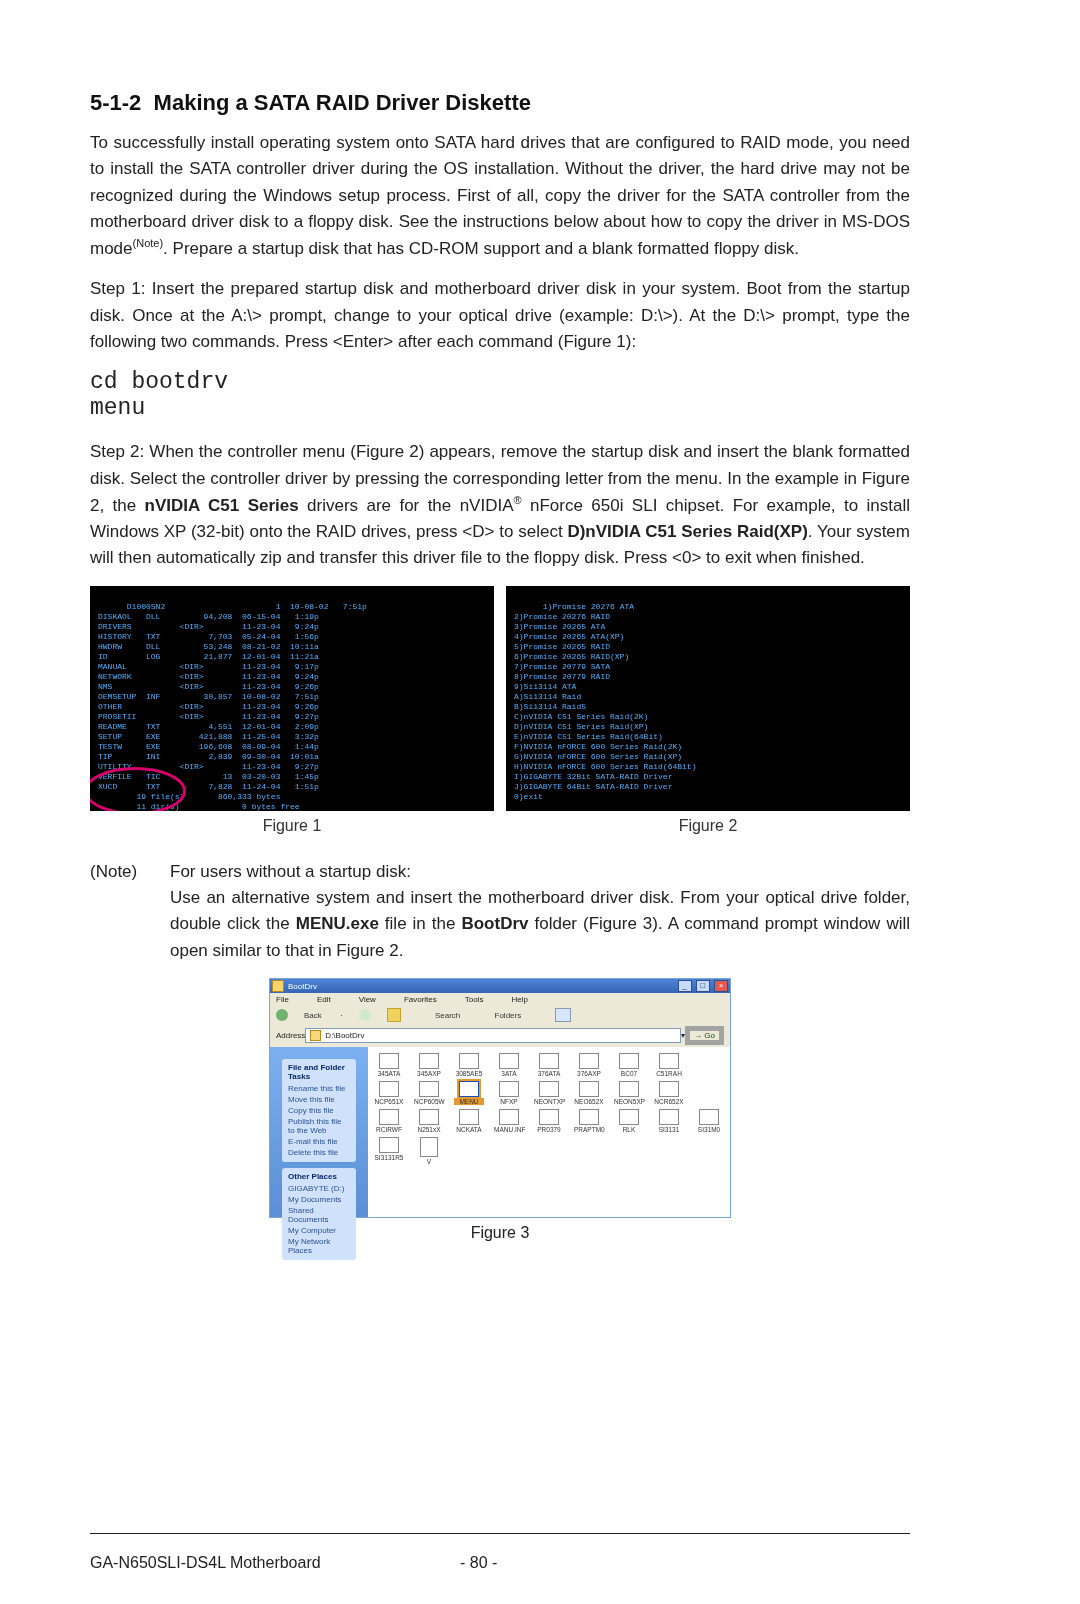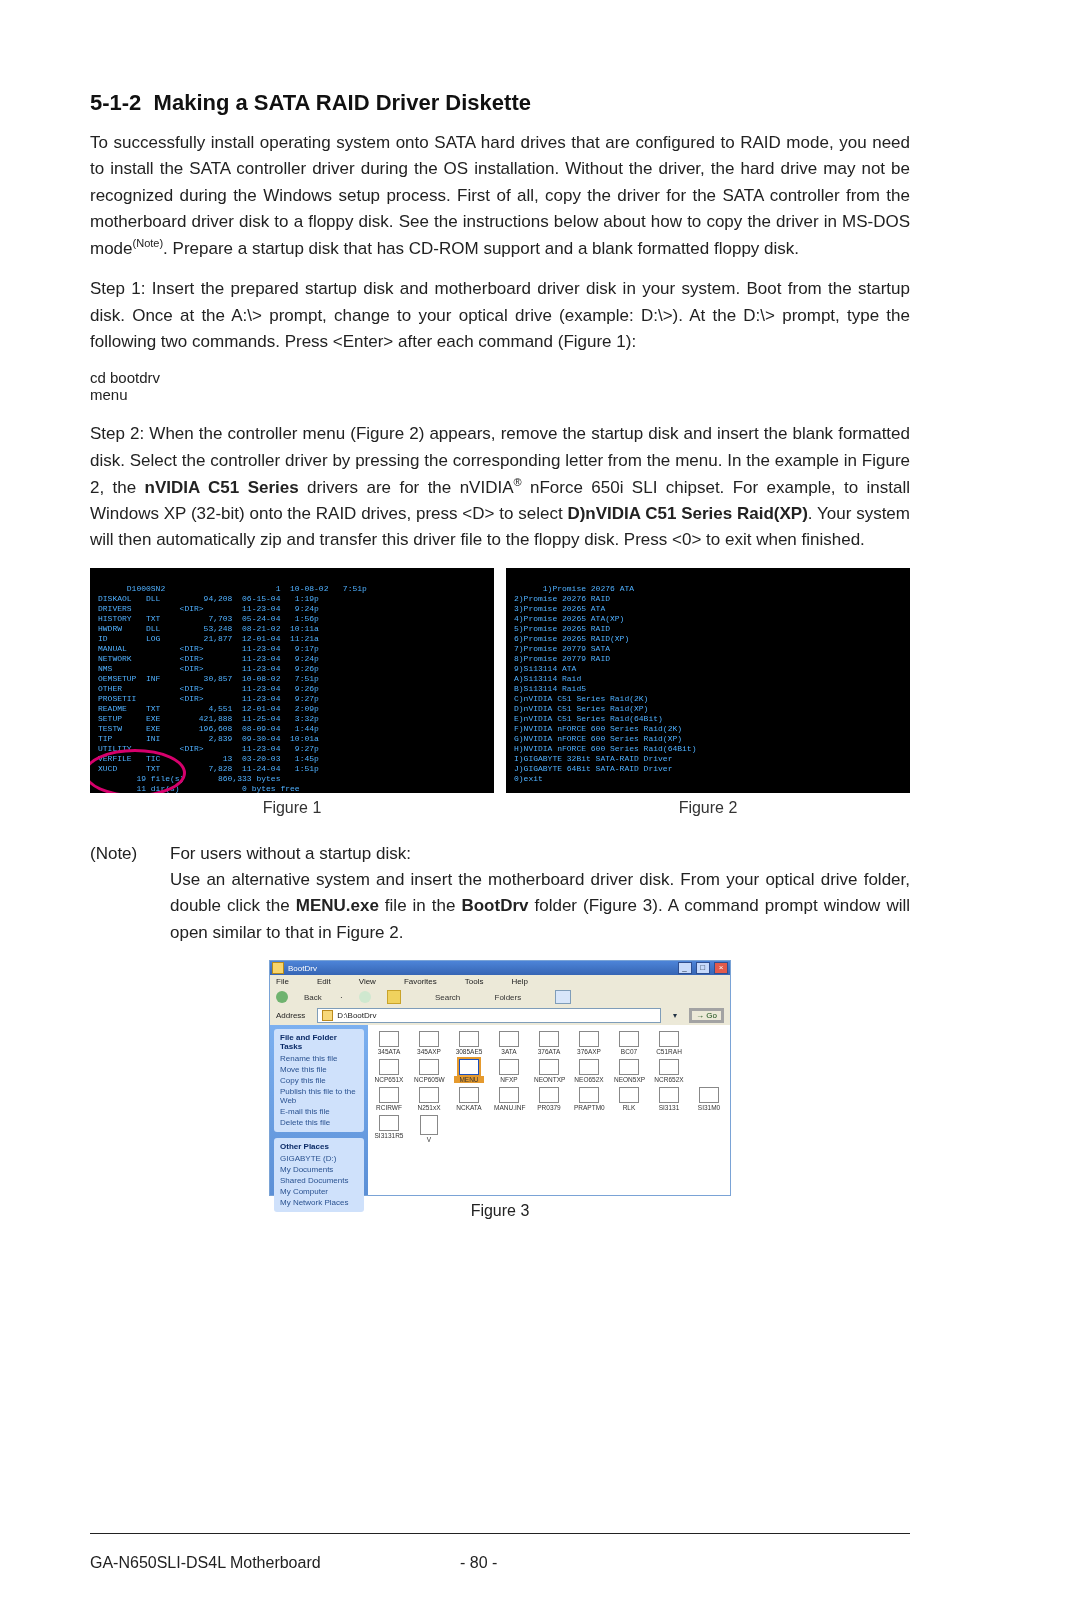--- a/index.html
+++ b/index.html
@@ -25,22 +25,22 @@
   }
   p.body {
     font-size: 17px;
     line-height: 1.55;
     margin: 0 0 14px 0;
     color: #222;
     text-align: justify;
   }
   .sup { font-size: 11px; vertical-align: super; }
   .cmds {
-    font-family: Liberation Sans, sans-serif;
-    font-size: 15px;
+    font-family: Liberation Mono, monospace;
+    font-size: 23px;
     margin: 6px 0 18px 0;
     white-space: pre;
     color: #222;
   }
   .screens {
     display: flex;
     justify-content: space-between;
     margin: 10px 0 6px 0;
   }
   .dosbox {
@@ -103,26 +103,26 @@
   .winwin .titlebar .t-left .ticon{width:10px;height:10px;background:#f8d56b;border:1px solid #b58a1b;}
   .winwin .titlebtns span{display:inline-block;width:12px;height:10px;margin-left:2px;background:#c7dafb;border:1px solid #2f4f90;text-align:center;line-height:10px;color:#123;}
   .winwin .titlebtns span.close{background:#e35b4c;color:#fff;}
   .winwin .menubar{background:#ece9d8;color:#222;padding:2px 6px;display:flex;gap:28px;}
   .winwin .toolbar{background:#ece9d8;padding:2px 6px;display:flex;align-items:center;gap:16px;}
   .winwin .toolbar .tb-ico{width:12px;height:12px;border-radius:50%;display:inline-block;}
   .winwin .toolbar .tb-back{background:#6fb36f;}
   .winwin .toolbar .tb-fwd{background:#cfe8cf;}
   .winwin .toolbar .tb-up{width:12px;height:12px;background:#f0d25e;display:inline-block;border:1px solid #c9a32a;}
   .winwin .toolbar .lbl{color:#333;}
-  .winwin .addrbar{background:#ece9d8;padding:2px 6px;display:flex;align-items:center;gap:12px;}
+  .winwin .addrbar{background:#ece9d8;padding:2px 6px;display:flex;align-items:center;gap:0;}
   .winwin .addrbar .addrbox{flex:1;background:#fff;border:1px solid #7f9db9;padding:1px 4px;display:flex;align-items:center;gap:4px;}
   .winwin .addrbar .addrbox .aicon{width:9px;height:9px;background:#f7d87a;border:1px solid #bb8a1d;}
-  .winwin .addrbar .gobtn{background:#ece9d8;border:3px solid #a3a3a3;padding:0 4px;color:#104a10;}
+  .winwin .addrbar .gobtn{background:#ece9d8;border:5px solid #a3a3a3;padding:0 4px;color:#104a10;}
   .winwin .body{display:flex;height:170px;}
-  .winwin .side{width:125px;background:#6fa3e9;background:linear-gradient(#7cb0f0,#5b8fd6);color:#fff;padding:4px;}
+  .winwin .side{width:125px;background:#6fa3e9;background:linear-gradient(#7cb0f0,#5b8fd6);color:#fff;padding:12px;}
   .winwin .side .panel{background:#cfe1fb;color:#1e3a6b;border-radius:3px;margin-bottom:6px;padding:4px 6px;}
   .winwin .side .panel .ph{font-weight:bold;color:#0a2a66;margin-bottom:2px;}
   .winwin .side .panel ul{list-style:none;margin:0;padding:0;}
   .winwin .side .panel li{color:#2a5290;padding:1px 0;}
   .winwin .filepane{flex:1;background:#fff;padding:6px;position:relative;}
   .winwin .row{display:flex;gap:10px;margin-bottom:4px;}
   .winwin .cell{width:30px;text-align:center;}
   .winwin .cell .ficon{width:18px;height:14px;border:1px solid #888;margin:0 auto 1px;background:#fff;position:relative;}
   .winwin .cell .ficon.sel{border-color:#1a4fbd;box-shadow:0 0 0 2px #e59a2e;}
   .winwin .cell .doc{width:16px;height:18px;border:1px solid #888;margin:0 auto 1px;background:#fff;}

